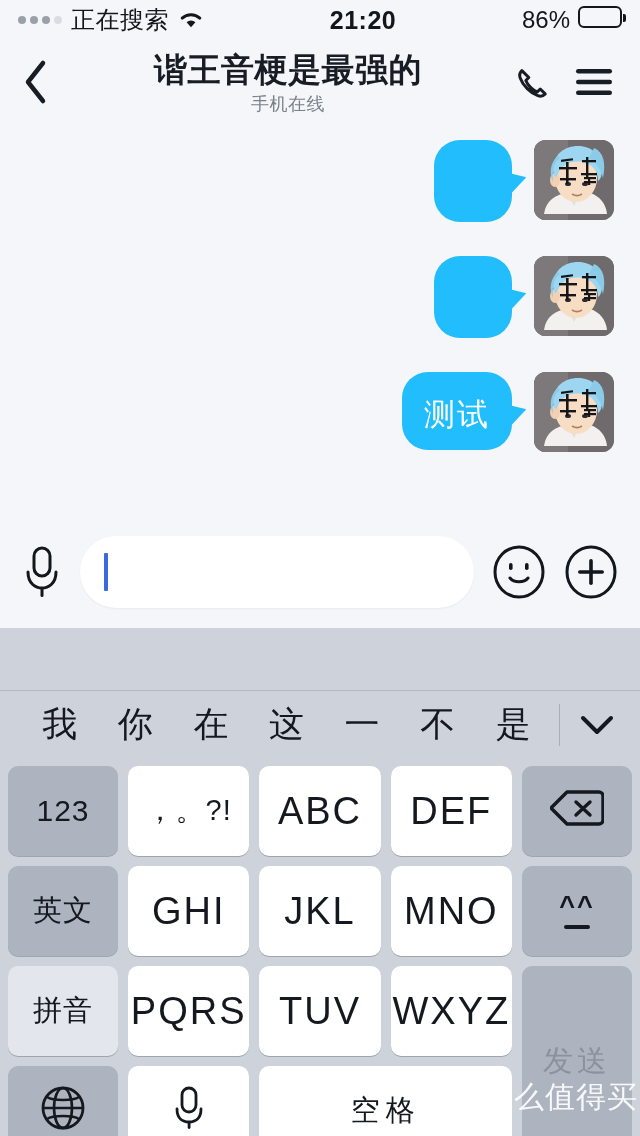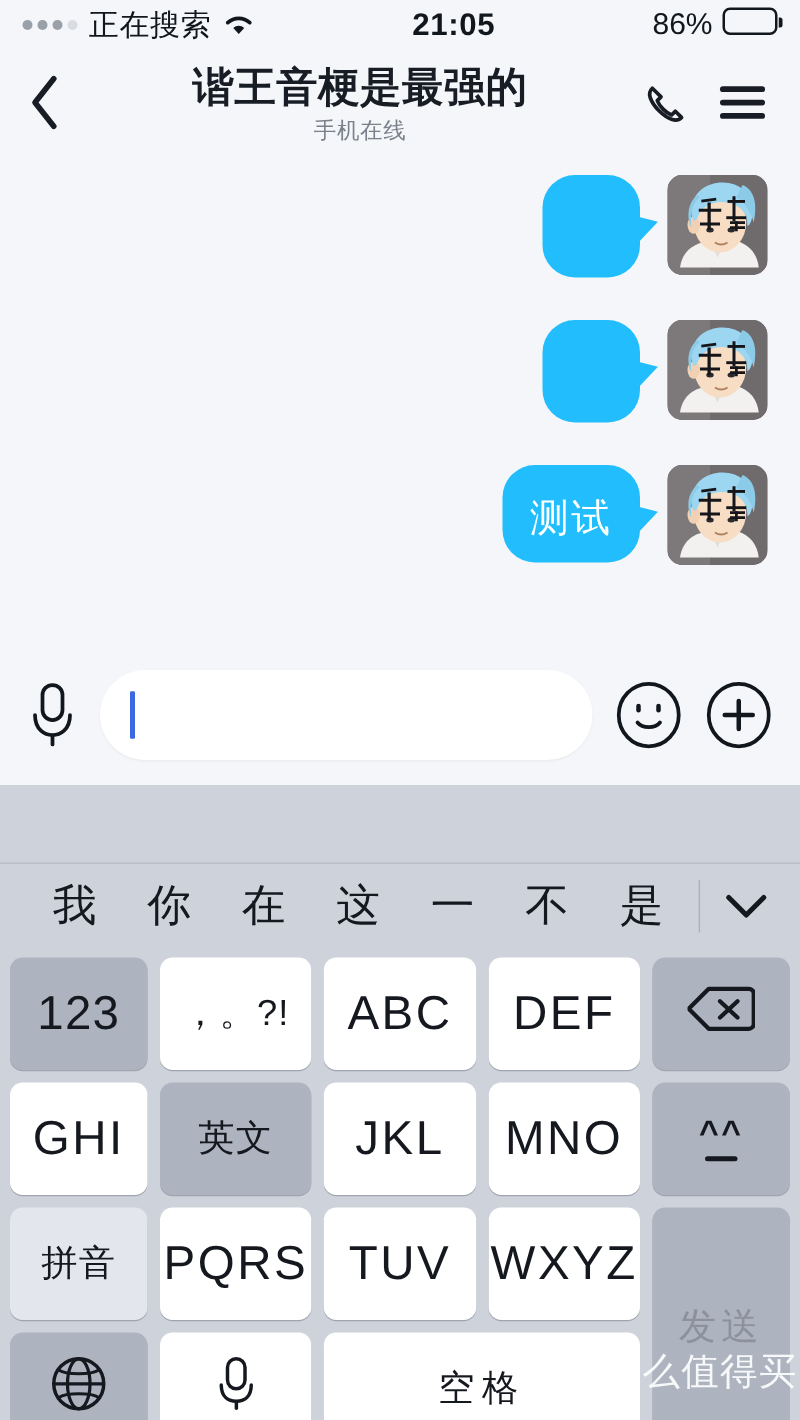--- a/index.html
+++ b/index.html
@@ -161,21 +161,21 @@
     display: flex; align-items: center; justify-content: center;
     font-size: 30px; color: #15181e;
     box-shadow: 0 1px 0 rgba(120,126,136,.55);
     user-select: none;
   }
   .key.white { background: #ffffff; }
   .key.gray { background: #aeb4bf; }
   .key.light { background: #e3e7ed; }
   .key.letters { font-size: 38px; letter-spacing: 2px; }
   .key.cn { font-size: 29px; letter-spacing: 1px; }
-  .key.num { font-size: 38px; letter-spacing: 1px; }
+  .key.num { font-size: 30px; letter-spacing: 1px; }
   .key.punct { font-size: 29px; letter-spacing: 1px; }
   .key.space { grid-column: span 2; font-size: 29px; letter-spacing: 6px; }
   .key.send {
     grid-row: span 2; background: #aeb4bf;
     font-size: 30px; color: #8c929d; letter-spacing: 4px;
     align-items: center;
   }
   .emoticon-inner { display: flex; flex-direction: column; align-items: center; line-height: 1; }
   .emoticon-inner .eyes { font-size: 27px; font-weight: 700; letter-spacing: 2px; }
   .emoticon-inner .mouth { width: 26px; height: 4px; background: #15181e; margin-top: 5px; border-radius: 2px; }
@@ -210,21 +210,21 @@
           <span class="dot off"></span>
       </div>
       <span class="carrier">正在搜索</span>
       <span class="wifi">
         <svg viewBox="0 0 26 20" width="26" height="20">
           <path d="M13 17.2 L8.6 12.3 A6.6 6.6 0 0 1 17.4 12.3 Z" fill="#12161d"></path>
           <path d="M4.2 8.1 A13 13 0 0 1 21.8 8.1" stroke="#12161d" stroke-width="3" fill="none" stroke-linecap="round"></path>
         </svg>
       </span>
     </div>
-    <div class="sb-center">21:05</div>
+    <div class="sb-center">21:20</div>
     <div class="sb-right">
       <span class="battpct">86%</span>
       <span class="battery"><span class="fill" style="width:86%"></span></span>
     </div>
   </div>
 
   <div class="navbar">
     <div class="nav-back">
       <span>
         <svg width="26" height="46" viewBox="0 0 26 46">
@@ -424,22 +424,22 @@
       <div class="key white letters">DEF</div>
       <div class="key gray">
         <span>
           <svg width="54" height="40" viewBox="0 0 54 40">
             <path d="M18 4 L50 4 a4 4 0 0 1 4 4 L54 32 a4 4 0 0 1 -4 4 L18 36 L2 20 Z" transform="translate(-1,0)" fill="none" stroke="#15181e" stroke-width="3.4" stroke-linejoin="round"></path>
             <path d="M26 14 L40 27 M40 14 L26 27" stroke="#15181e" stroke-width="3.4" stroke-linecap="round"></path>
           </svg>
         </span>
       </div>
 
+      <div class="key gray cn">英文</div>
       <div class="key white letters">GHI</div>
-      <div class="key gray cn">英文</div>
       <div class="key white letters">JKL</div>
       <div class="key white letters">MNO</div>
       <div class="key gray">
         <span class="emoticon-inner">
           <span class="eyes">^^</span>
           <span class="mouth"></span>
         </span>
       </div>
 
       <div class="key light cn">拼音</div>

